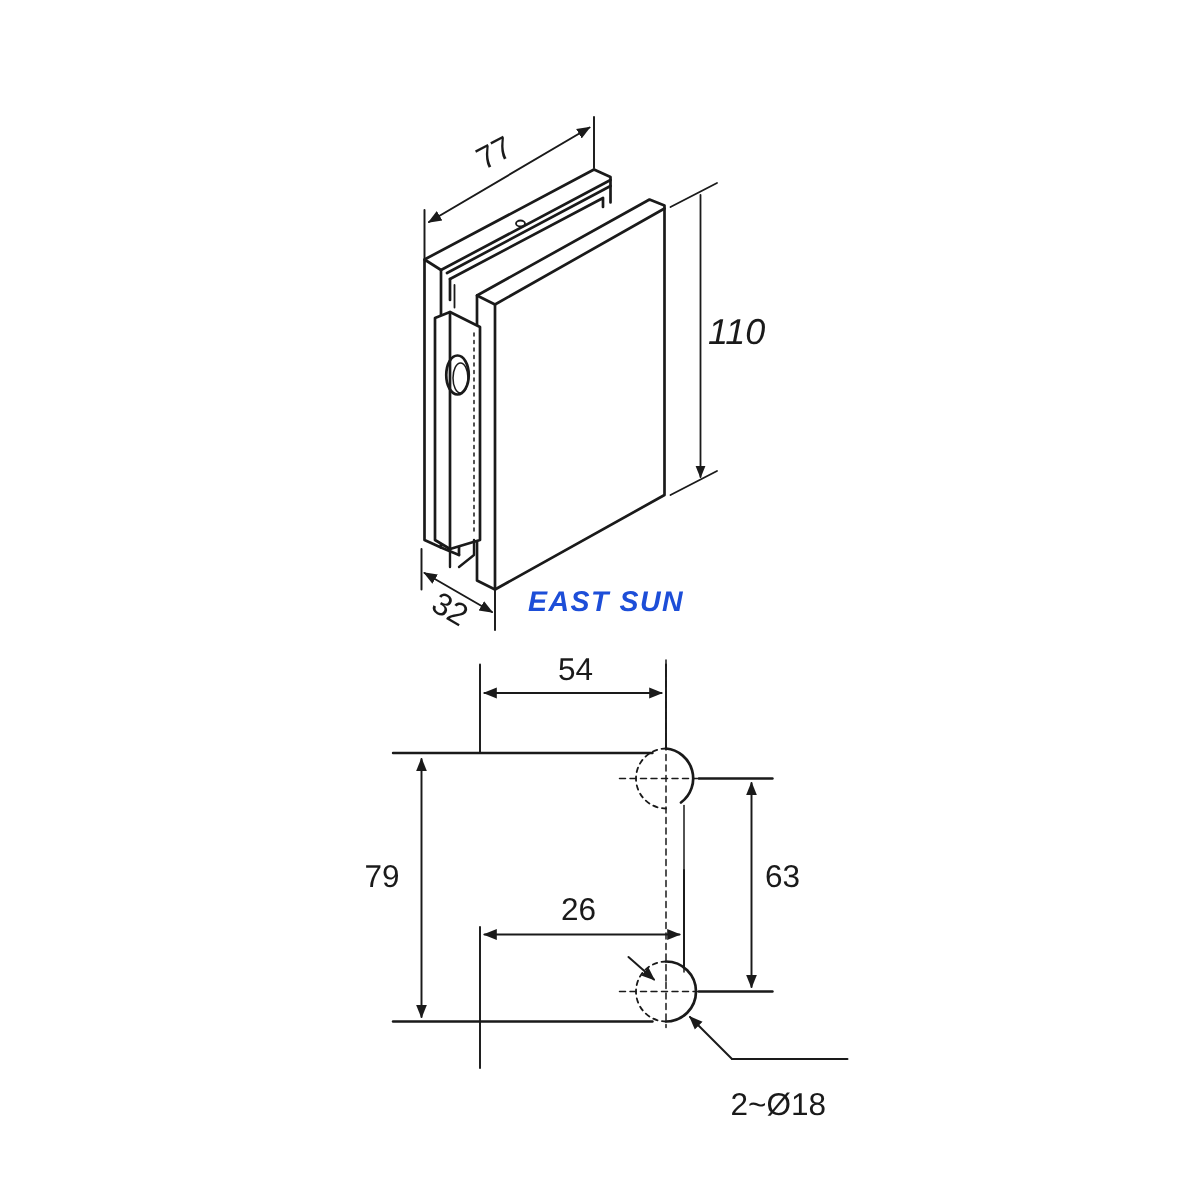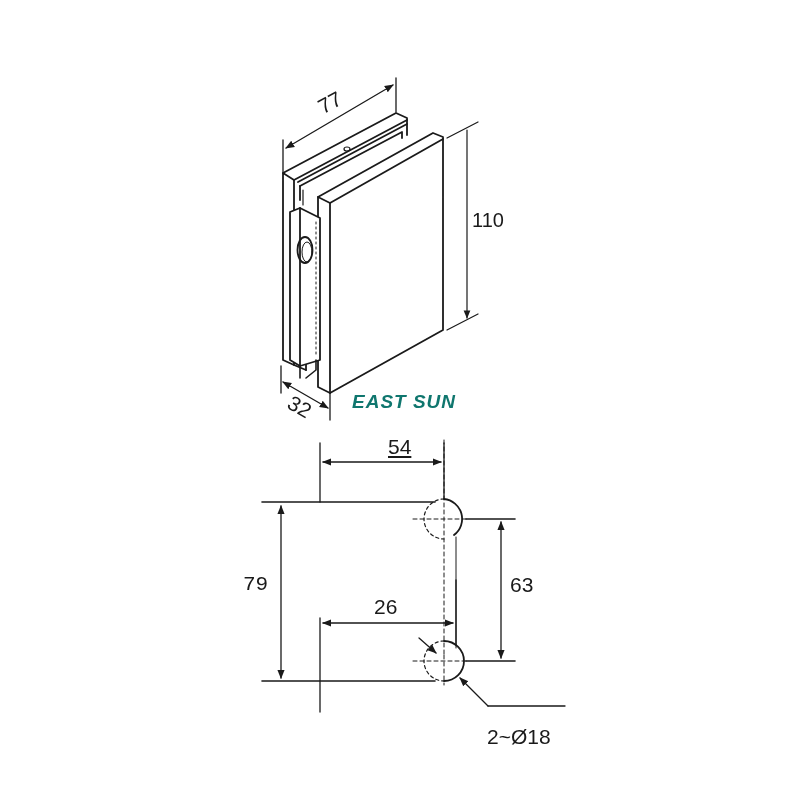--- a/index.html
+++ b/index.html
@@ -1,19 +1,19 @@
 <!DOCTYPE html>
 <html><head>
 <meta charset="utf-8">
 <style>
   html, body { margin:0; padding:0; background:#ffffff; }
   body { width:800px; height:800px; position:relative; overflow:hidden; font-family:"Liberation Sans", sans-serif; }
   svg { position:absolute; left:0; top:0; }
   .dim { position:absolute; font-family:"Liberation Sans", sans-serif; color:#1a1a1a; font-size:21px; line-height:1; white-space:nowrap; }
-  .wm { position:absolute; font-family:"Liberation Sans", sans-serif; font-style:italic; font-weight:bold; font-size:19px; color:#0f766e; letter-spacing:1px; white-space:nowrap; }
+  .wm { position:absolute; font-family:"Liberation Sans", sans-serif; font-style:italic; font-weight:bold; font-size:19px; color:#1d4ed8; letter-spacing:1px; white-space:nowrap; }
 </style>
 </head>
 <body>
 
 <svg width="800" height="800" viewBox="0 0 800 800" xmlns="http://www.w3.org/2000/svg">
   <defs>
     <marker id="arr" viewBox="0 0 10 10" refX="9" refY="5" markerWidth="7" markerHeight="7" orient="auto-start-reverse">
       <path d="M0,1 L10,5 L0,9 z" fill="#1a1a1a"></path>
     </marker>
   </defs>
@@ -115,21 +115,21 @@
 
     <g stroke-width="1.3">
       <line x1="419" y1="638" x2="436" y2="653" marker-end="url(#arr)"></line>
       <line x1="488" y1="706" x2="460" y2="678" marker-end="url(#arr)"></line>
       <line x1="488" y1="706" x2="565" y2="706"></line>
     </g>
   </g>
 </svg>
 
 <div class="dim" style="left:318px;top:92px;transform:rotate(-28deg);">77</div>
-<div class="dim" style="left:472px;top:210px;font-size:20px;">110</div>
+<div class="dim" style="left:472px;top:210px;font-size:24px;font-style:italic;">110</div>
 <div class="dim" style="left:288px;top:396px;transform:rotate(30deg);">32</div>
 <div class="wm" style="left:352px;top:391px;">EAST SUN</div>
 
-<div class="dim" style="left:388px;top:436px;text-decoration:underline;">54</div>
-<div class="dim" style="left:243px;top:574px;font-family:Liberation Mono, monospace;">79</div>
+<div class="dim" style="left:372px;top:436px;">54</div>
+<div class="dim" style="left:243px;top:574px;">79</div>
 <div class="dim" style="left:510px;top:574px;">63</div>
 <div class="dim" style="left:374px;top:596px;">26</div>
 <div class="dim" style="left:487px;top:678px;margin-top:48px;">2~Ø18</div>
 
 </body></html>

